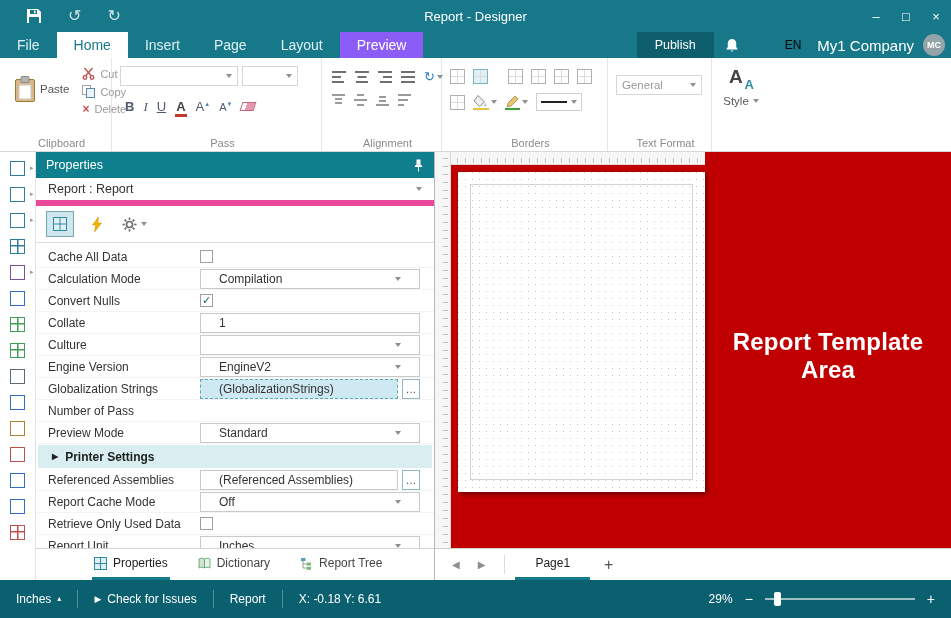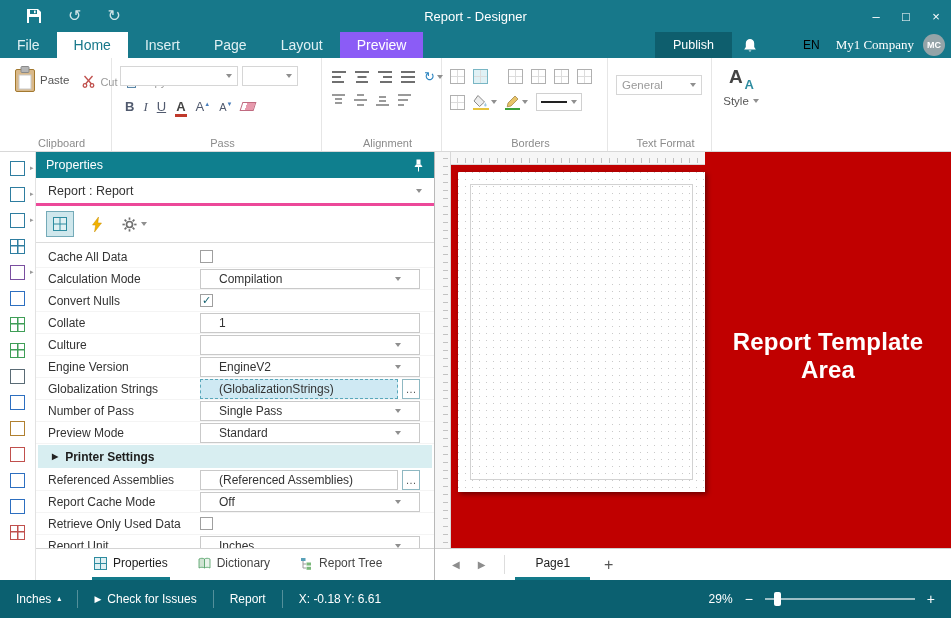--- a/index.html
+++ b/index.html
@@ -18,37 +18,37 @@
 
 
 .tabbar{height:26px;background:#17788a;display:flex;align-items:stretch;color:#dff0f3;}
 .mtab{padding:0 17px;display:flex;align-items:center;font-size:14px;}
 .mtab.active{background:#fff;color:#17788a;}
 .mtab.dark{background:#8b5cf6;color:#fff;}
 .tabbar-right{margin-left:auto;display:flex;align-items:stretch;}
 .publish{background:#0e5e6d;display:flex;align-items:center;padding:0 18px;color:#fff;font-size:12.5px;}
 .bellwrap{display:flex;align-items:center;padding:0 11px;}
 .lang{display:flex;align-items:center;padding:0 7px;color:#000000;font-size:12px;margin-left:28px;}
-.company{display:flex;align-items:center;padding:0 9px;color:#fff;font-size:13px;font-family:Liberation Serif, serif;}
+.company{display:flex;align-items:center;padding:0 9px;color:#fff;font-size:15px;}
 .avatar{width:22px;height:22px;border-radius:50%;background:#95a4a8;color:#fff;font-size:9px;font-weight:bold;display:flex;align-items:center;justify-content:center;align-self:center;margin-right:6px;}
 
 
 .ribbon{height:94px;background:#fff;border-bottom:1px solid #d8d8d8;display:flex;}
 .rgroup{position:relative;border-right:1px solid #e6e6e6;padding:5px 8px 16px;flex:0 0 auto;}
 .rg-label{position:absolute;bottom:2px;left:12px;right:0;text-align:center;font-size:11px;color:#8b8b8b;}
 .g-clip{width:112px;}
 .g-font{width:210px;}
 .g-align{width:120px;}
 .g-bord{width:166px;}
 .g-tf{width:104px;}
 .g-style{width:58px;border-right:none;}
 .clip-body{display:flex;gap:8px;}
 .paste-btn{display:flex;flex-direction:row;align-items:center;gap:3px;padding:3px 5px;}
 .paste-btn .blabel{font-size:11.5px;color:#555;}
-.clip-stack{display:flex;flex-direction:row;gap:5px;padding-top:4px;}
+.clip-stack{display:flex;flex-direction:column;gap:5px;padding-top:4px;}
 .clip-item{display:flex;align-items:center;gap:5px;font-size:11px;color:#9a9a9a;}
 .delmark{color:#c0504d;font-weight:bold;font-size:12px;line-height:1;}
 .font-row1{display:flex;gap:4px;margin-top:3px;}
 .combo{border:1px solid #d6d6d6;height:20px;display:flex;align-items:center;padding:0 5px;background:#fff;color:#9a9a9a;font-size:11.5px;}
 .combo .arr{margin-left:auto;}
 .arr{width:0;height:0;border-left:3.5px solid transparent;border-right:3.5px solid transparent;border-top:4px solid #8f8f8f;display:inline-block;}
 .font-row2{display:flex;align-items:center;gap:9px;margin-top:13px;padding-left:5px;}
 .fbtn{font-size:13px;color:#515a6e;text-align:center;line-height:1;}
 .fa{position:relative;font-weight:bold;color:#444;font-size:13px;padding:0 1px;}
 .fa::after{content:"";position:absolute;left:0;right:0;bottom:-3px;height:3px;background:#c0392b;}
@@ -75,21 +75,21 @@
 
 .main{position:absolute;top:152px;left:0;right:0;bottom:38px;display:flex;}
 .toolbox{width:36px;background:#fff;border-right:1px solid #e2e2e2;display:flex;flex-direction:column;align-items:center;padding-top:3px;}
 .tbx-btn{width:34px;height:26px;display:flex;align-items:center;justify-content:center;position:relative;flex:0 0 auto;}
 .tbx-ic{width:15px;height:15px;border:1.5px solid #2e7da0;display:inline-block;background:#fff;}
 .tbx-fly{position:absolute;right:1px;top:9px;font-size:7px;color:#9a9a9a;line-height:1;}
 
 .props{width:399px;background:#fff;border-right:1px solid #b8b8b8;display:flex;flex-direction:column;}
 .props-header{height:26px;background:#0f7f8e;color:#fff;display:flex;align-items:center;padding:0 10px;font-size:12.5px;flex:0 0 auto;}
 .pin{margin-left:auto;display:flex;align-items:center;}
-.props-selector{height:28px;border-bottom:3px solid #ec4899;display:flex;align-items:center;padding:0 12px;font-size:12.5px;color:#333;flex:0 0 auto;}
+.props-selector{height:28px;border-bottom:6px solid #ec4899;display:flex;align-items:center;padding:0 12px;font-size:12.5px;color:#333;flex:0 0 auto;}
 .sel-arrow{margin-left:auto;}
 .props-toolbar{height:37px;border-bottom:1px solid #dcdcdc;display:flex;align-items:center;gap:9px;padding:0 10px;flex:0 0 auto;}
 .pt-btn{height:26px;min-width:28px;display:flex;align-items:center;justify-content:center;gap:4px;}
 .pt-btn.sel{background:#cfe7ec;border:1px solid #74aab8;}
 .pgrid{flex:1 1 auto;overflow:hidden;padding-top:3px;}
 .pg-row{height:22px;display:flex;align-items:center;padding-left:12px;border-bottom:1px solid #f4f4f4;}
 .pg-label{flex:0 0 152px;font-size:12px;color:#333;white-space:nowrap;overflow:hidden;}
 .pg-value{flex:1;margin-right:14px;display:flex;align-items:center;gap:4px;min-width:0;}
 .cb{width:13px;height:13px;border:1px solid #9f9f9f;background:#fff;font-size:11px;line-height:11px;color:#14616f;display:flex;align-items:center;justify-content:center;}
 .vbox{flex:1;height:20px;border:1px solid #c9c9c9;background:#fff;display:flex;align-items:center;padding:0 18px;font-size:12px;color:#333;min-width:0;}
@@ -537,26 +537,20 @@
             <div class="pg-label">Globalization Strings</div>
             <div class="pg-value">
               <div class="vbox hl">
                 <span class="vtext">(GlobalizationStrings)</span>
               </div>
               <span class="ell">…</span>
             </div>
           </div>
           <div class="pg-row">
             <div class="pg-label">Number of Pass</div>
-            <div class="pg-value">
-              <div class="vbox">
-                <span class="vtext">Single Pass</span>
-                <span class="arr varrow"></span>
-              </div>
-            </div>
           </div>
           <div class="pg-row">
             <div class="pg-label">Preview Mode</div>
             <div class="pg-value">
               <div class="vbox">
                 <span class="vtext">Standard</span>
                 <span class="arr varrow"></span>
               </div>
             </div>
           </div>

